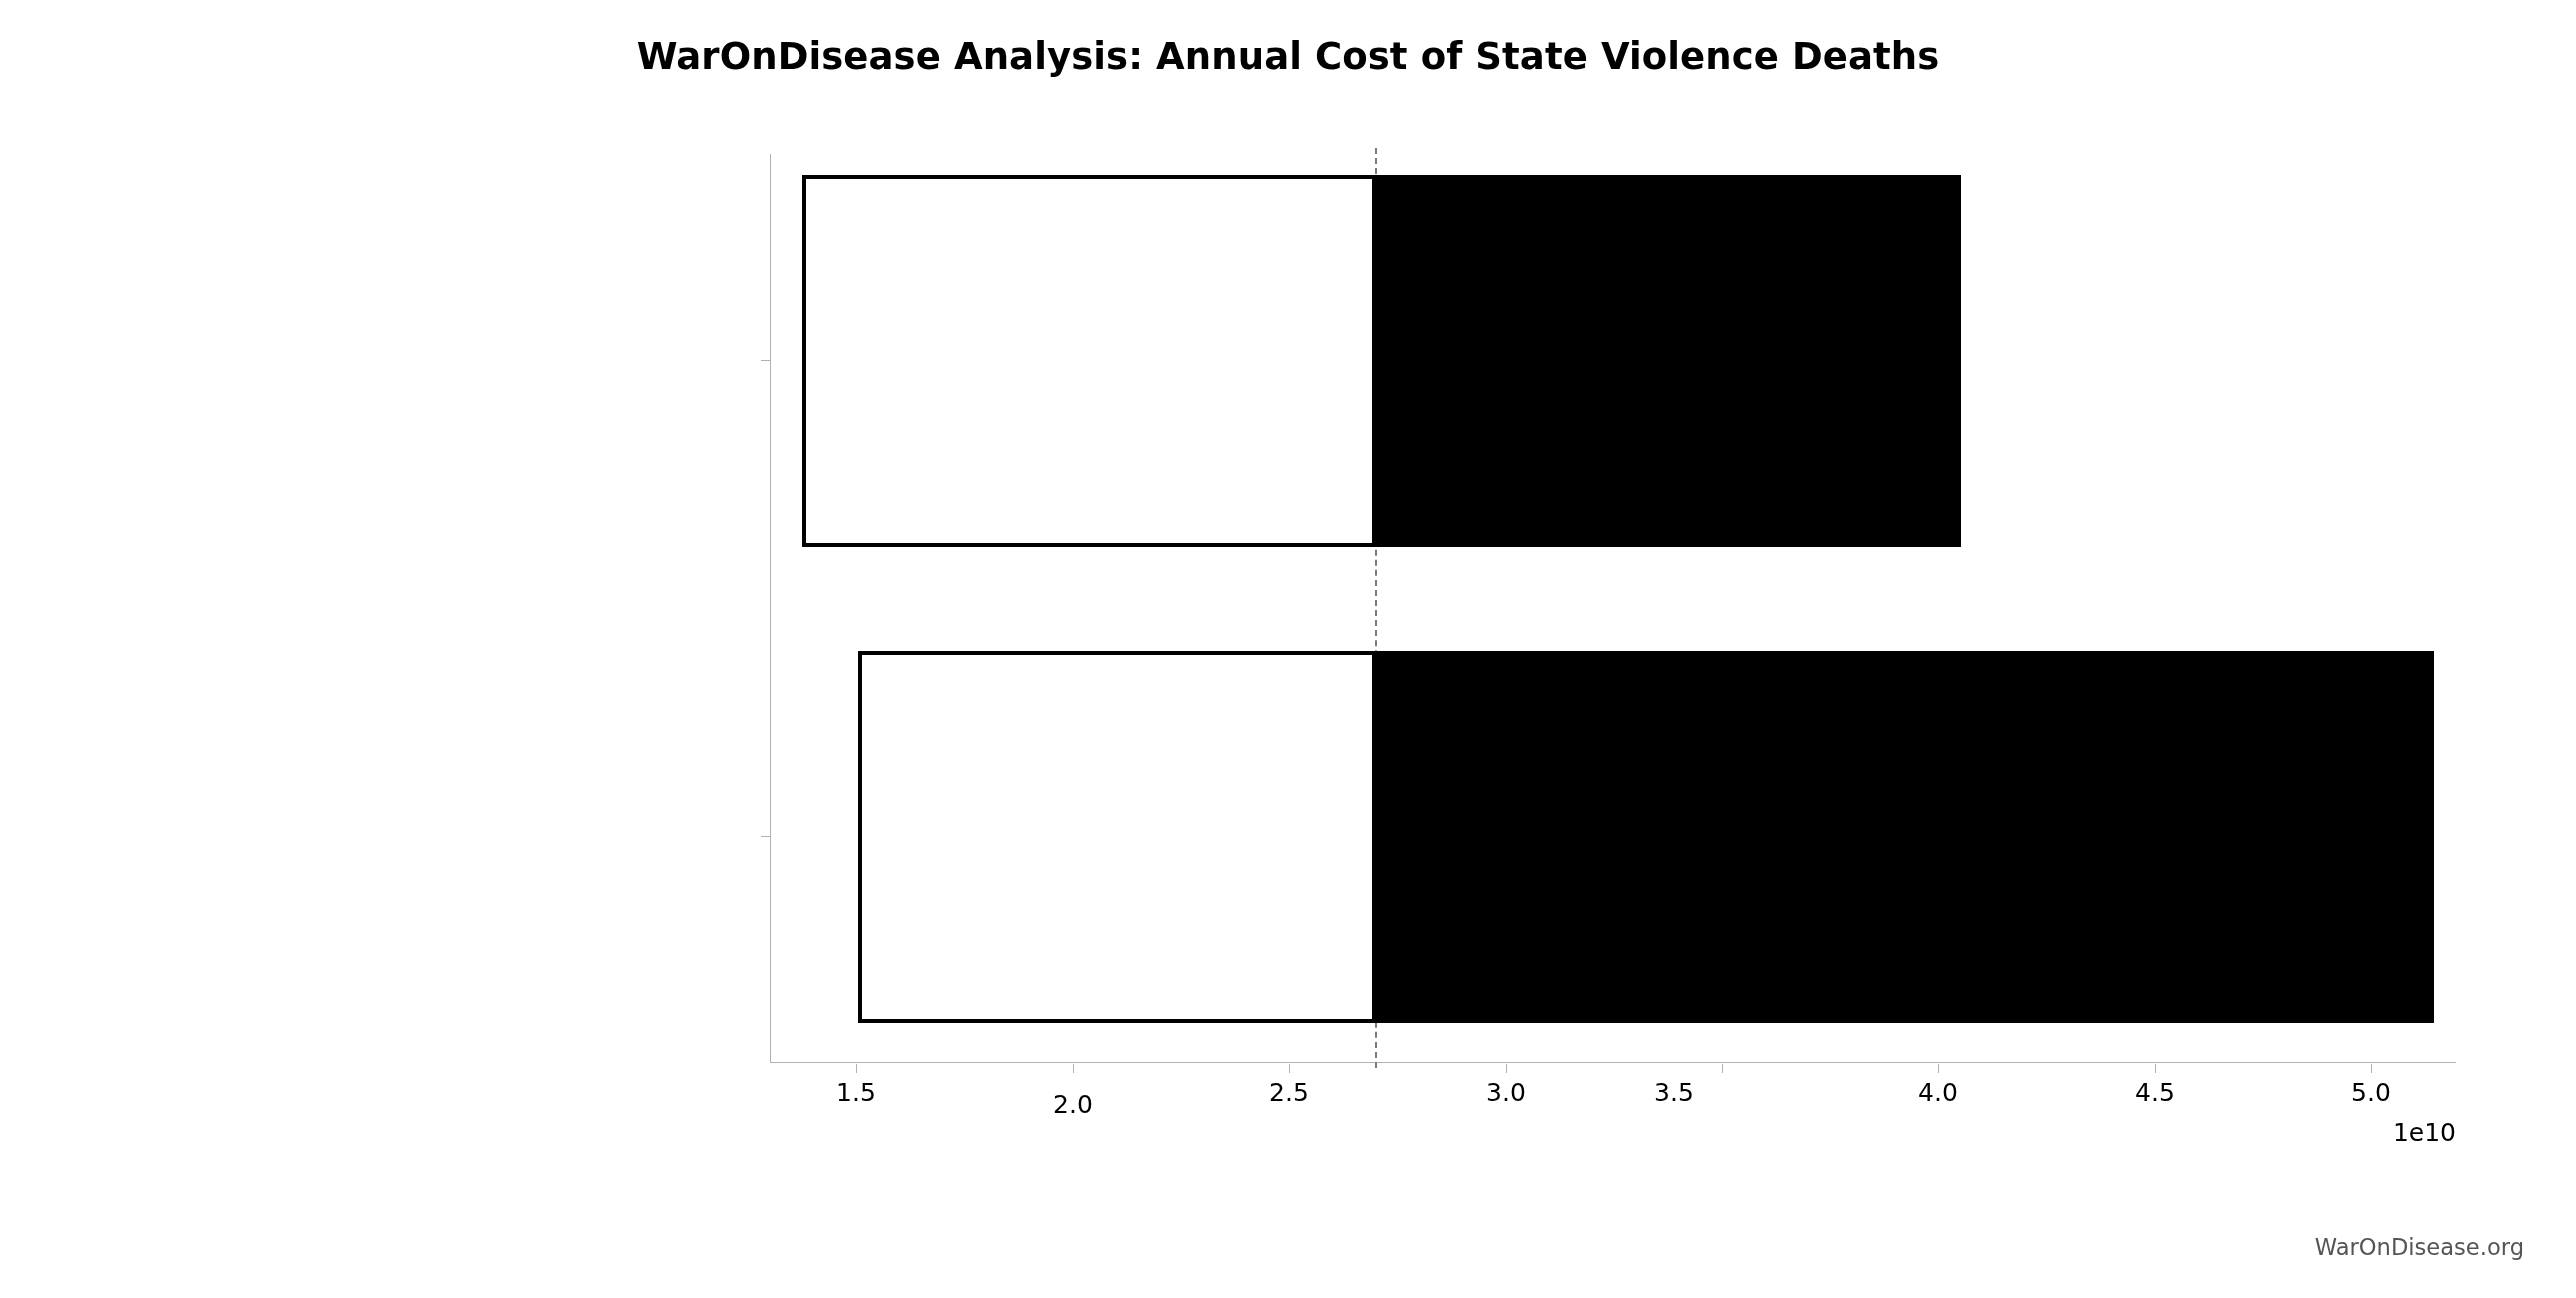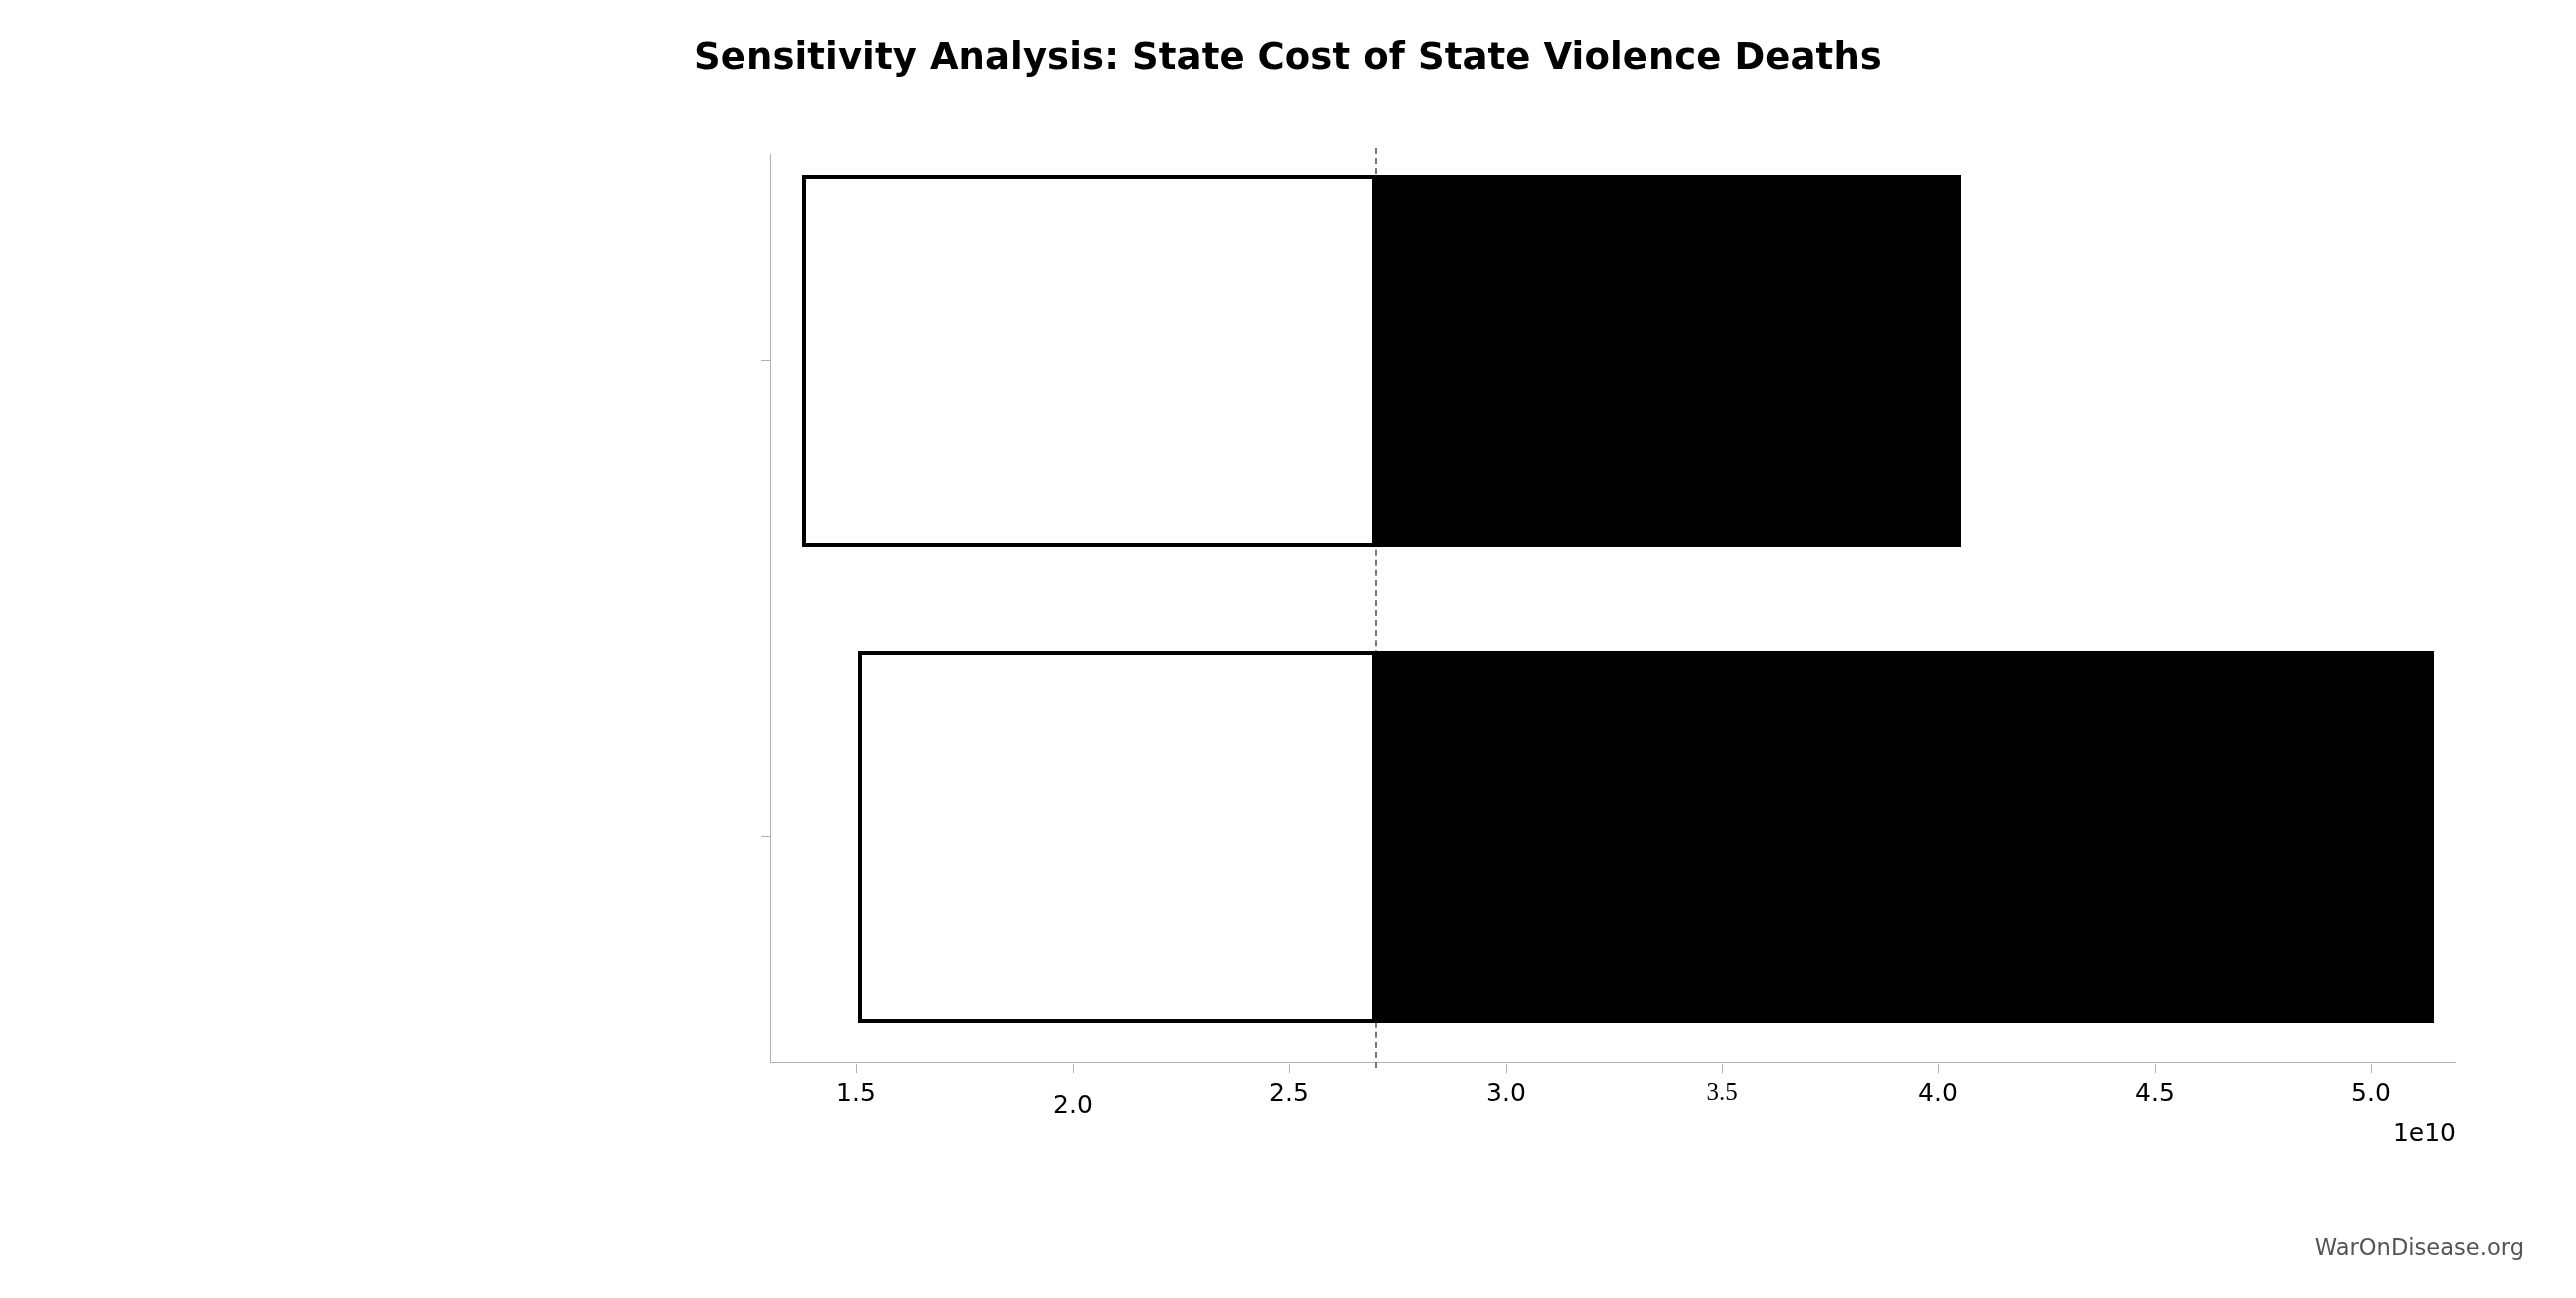--- a/index.html
+++ b/index.html
@@ -150,21 +150,21 @@
     font-size: 22.6px;
     color: #555555;
     white-space: nowrap;
   }
 </style>
 </head>
 <body>
 
 <div class="figure">
 
-  <div class="chart-title">Sensitivity Analysis: State Cost of State Violence Deaths</div>
+  <div class="chart-title">WarOnDisease Analysis: Annual Cost of State Violence Deaths</div>
 
   <div class="plot-area">
 
     <div class="axis-spine-left"></div>
     <div class="axis-spine-bottom"></div>
 
     <div class="baseline" style="left:605px;"></div>
 
     <div class="bar-group">
       <div class="bar-low" style="left:32px; top:21px; width:574px; height:372px;"></div>
@@ -186,21 +186,21 @@
     <div class="xtick-mark" style="left:303px;"></div>
     <div class="xtick" style="left:303px;margin-top:12px;">2.0</div>
 
     <div class="xtick-mark" style="left:519px;"></div>
     <div class="xtick" style="left:519px;">2.5</div>
 
     <div class="xtick-mark" style="left:736px;"></div>
     <div class="xtick" style="left:736px;">3.0</div>
 
     <div class="xtick-mark" style="left:952px;"></div>
-    <div class="xtick" style="left:952px;font-family:Liberation Serif, serif;">3.5</div>
+    <div class="xtick" style="left:904px;">3.5</div>
 
     <div class="xtick-mark" style="left:1168px;"></div>
     <div class="xtick" style="left:1168px;">4.0</div>
 
     <div class="xtick-mark" style="left:1385px;"></div>
     <div class="xtick" style="left:1385px;">4.5</div>
 
     <div class="xtick-mark" style="left:1601px;"></div>
     <div class="xtick" style="left:1601px;">5.0</div>
 

